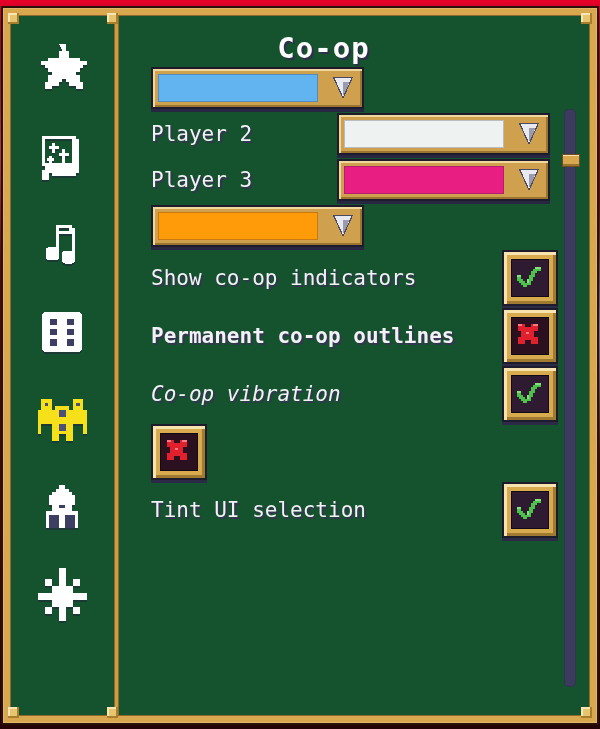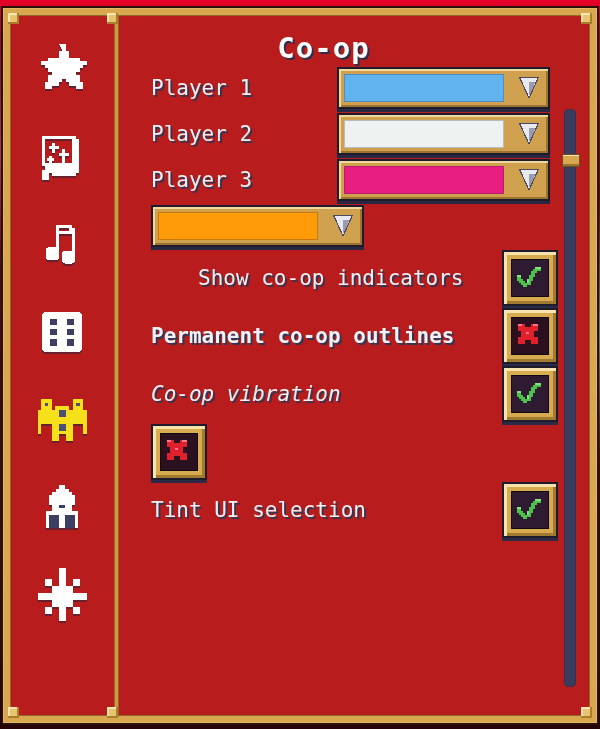--- a/index.html
+++ b/index.html
@@ -20,21 +20,21 @@
       radial-gradient(ellipse 140px 200px at 594px 330px,#6a7a96 0%,rgba(106,122,150,0) 65%),
       radial-gradient(ellipse 130px 180px at 598px 560px,#2d0608 0%,rgba(45,6,8,0) 70%),
       linear-gradient(180deg,#e8002a 0%,#b4061f 3%,#6d0d18 12%,#52080f 40%,#3b0a0d 70%,#240406 100%);
   }
 
   
   .frame{
     position:absolute;left:3px;top:8px;width:594px;height:715px;
     box-sizing:border-box;
     border:7px solid #d9a84e;
-    background:#b91c1c;
+    background:#14532d;
     box-shadow:inset 0 0 0 1px #8d6a2c, 0 0 0 2px #2a1008;
   }
   .frame::before{
     content:"";position:absolute;inset:-7px;pointer-events:none;
     border:1px solid #f2d79a;
     opacity:.35;
   }
   .knob{position:absolute;width:11px;height:11px;background:#e7c46e;
     box-shadow:inset -2px -2px 0 #a87d2c, inset 2px 2px 0 #f7e6b4;z-index:6;}
   .knob.tl{left:-2px;top:-2px;} .knob.tr{right:-2px;top:-2px;}
@@ -286,21 +286,20 @@
       </div>
 
     </nav>
 
     <div class="divider"></div>
 
     <section class="content">
       <h1 class="title">Co-op</h1>
 
       <div class="row">
-        <span class="lbl">Player 1</span>
         <div class="dd">
           <div class="swatch" style="background: rgb(98, 180, 240);"></div>
           <svg class="arrow" viewBox="0 0 12 13" shape-rendering="crispEdges">
             <path fill="#e9e9f0" stroke="#4a4a63" stroke-width="0.6" d="M1 1h10l-5 11z"></path>
             <path fill="#9b9bb0" d="M6 3l3.5 .5L6 11z"></path>
           </svg>
         </div>
       </div>
 
       <div class="row">
@@ -328,21 +327,21 @@
       <div class="row">
         <div class="dd">
           <div class="swatch" style="background: rgb(255, 154, 9);"></div>
           <svg class="arrow" viewBox="0 0 12 13" shape-rendering="crispEdges">
             <path fill="#e9e9f0" stroke="#4a4a63" stroke-width="0.6" d="M1 1h10l-5 11z"></path>
             <path fill="#9b9bb0" d="M6 3l3.5 .5L6 11z"></path>
           </svg>
         </div>
       </div>
 
-      <div class="row" style="min-height:58px;margin-left:47px;">
+      <div class="row" style="min-height:58px;">
         <span class="lbl">Show co-op indicators</span>
         <div class="cbx on">
           <div class="inner">
             <svg width="30" height="26" viewBox="0 0 15 13" shape-rendering="crispEdges">
               <g fill="#4cc24a">
                 <rect x="1" y="5" width="2" height="3"></rect>
                   <rect x="2" y="7" width="2" height="2"></rect>
                 <rect x="3" y="8" width="2" height="2"></rect>
                   <rect x="4" y="9" width="2" height="2"></rect>
                 <rect x="6" y="7" width="2" height="3"></rect>

